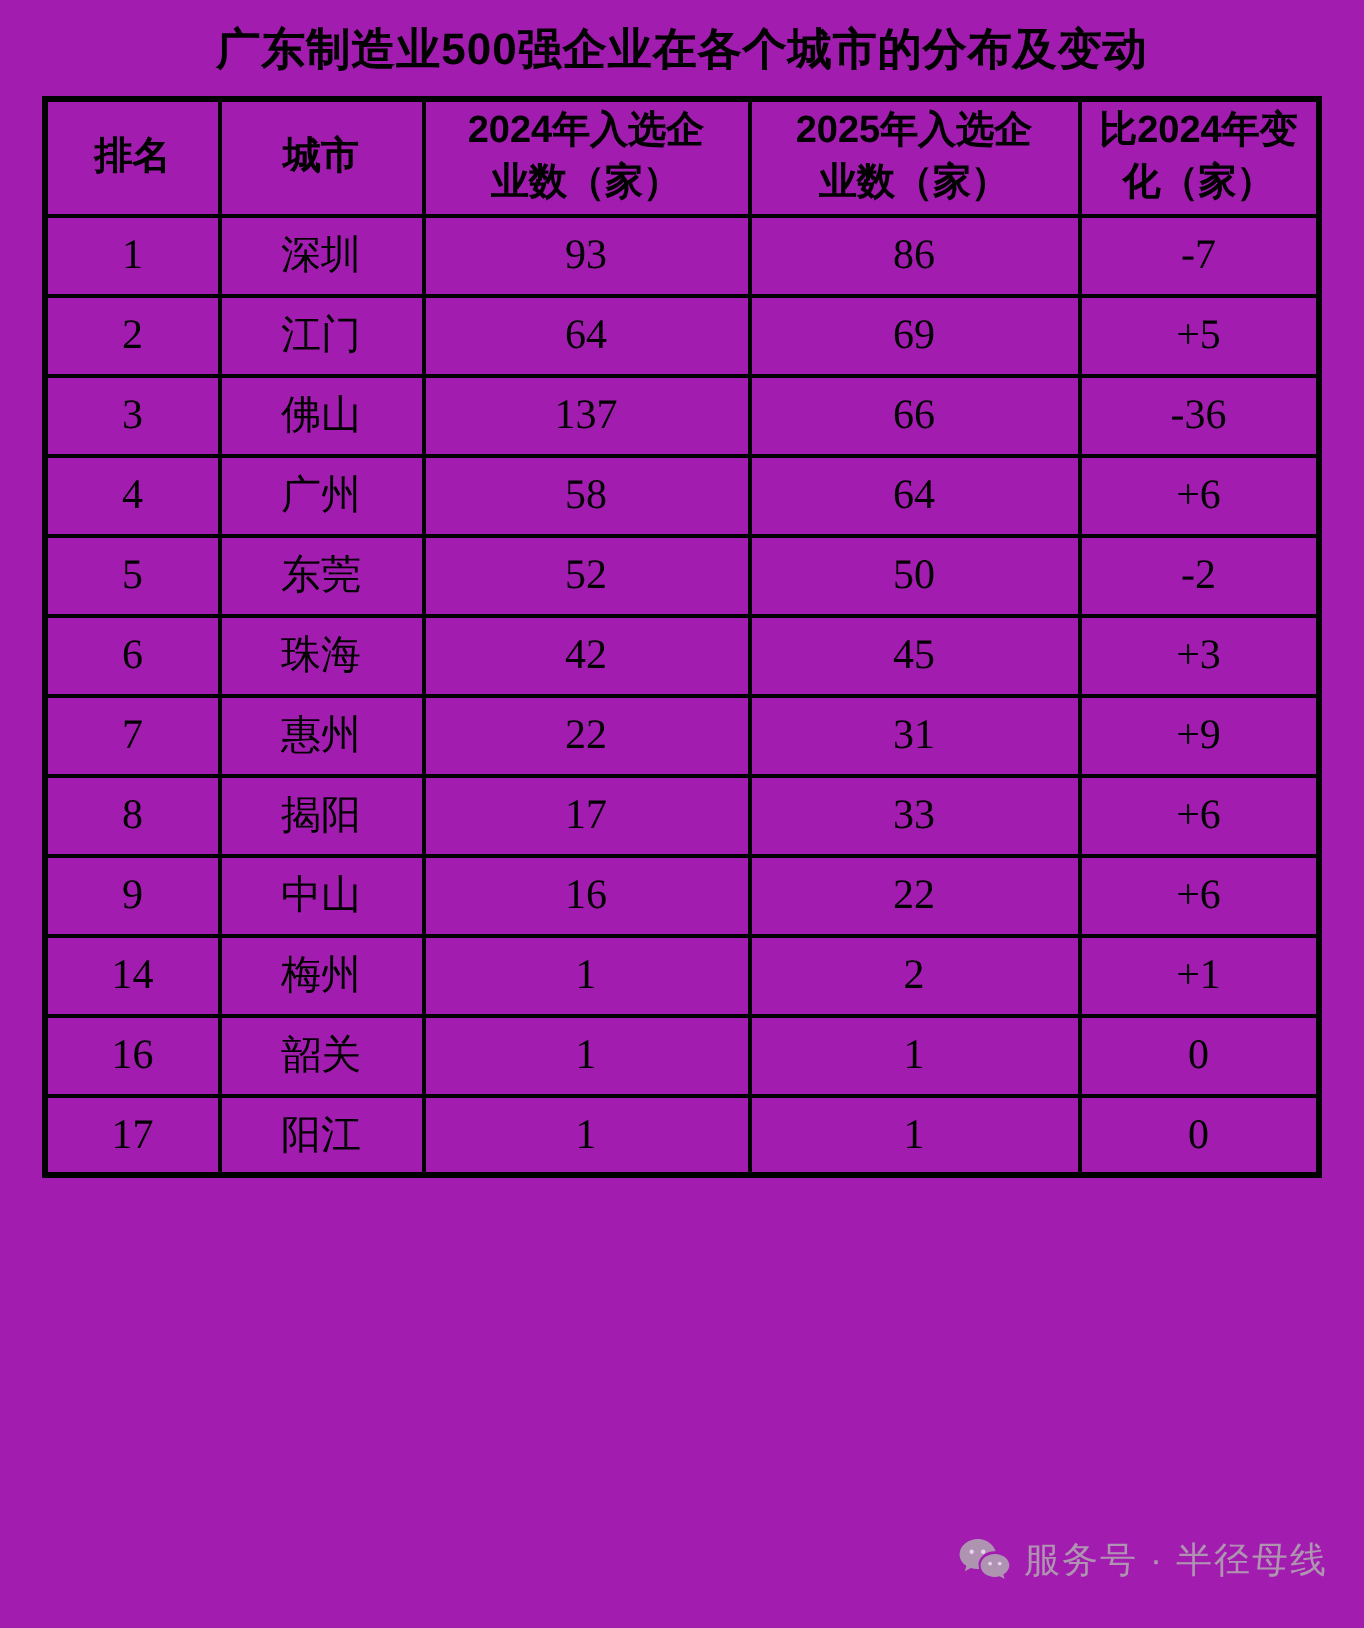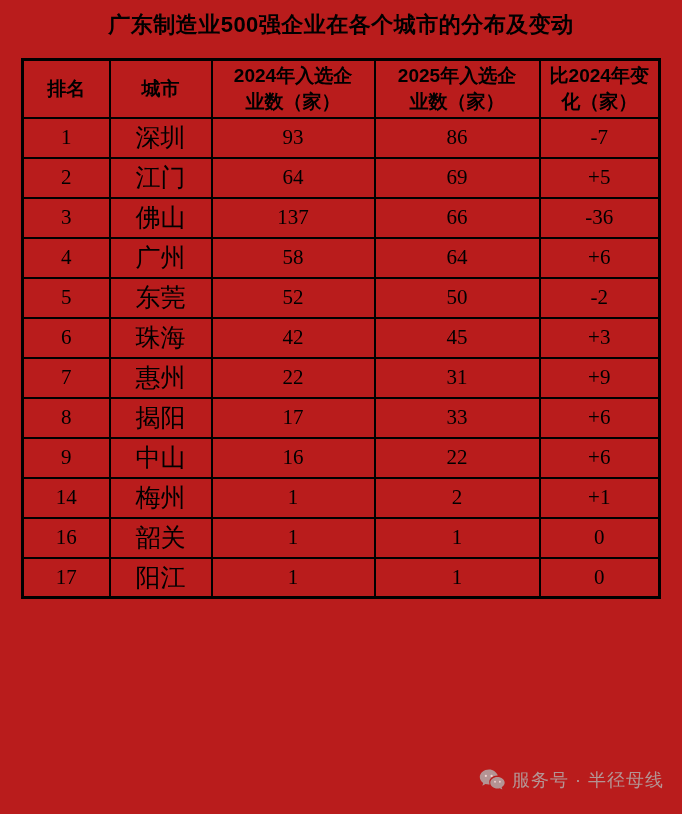--- a/index.html
+++ b/index.html
@@ -4,41 +4,41 @@
 <style>
   html, body {
     margin: 0;
     padding: 0;
     background: #ffffff;
   }
   .page {
     position: relative;
     width: 682px;
     height: 814px;
-    background: #b91c1c;
+    background: #a21caf;
     overflow: hidden;
     font-family: "Liberation Sans", sans-serif;
     color: #000000;
   }
   .page-title {
     margin: 0;
     padding-top: 11px;
     text-align: center;
     font-size: 22px;
     font-weight: bold;
     letter-spacing: 0.5px;
     line-height: 28px;
     color: #000000;
     font-family: "Liberation Sans", sans-serif;
   }
   table.city-table {
     border-collapse: collapse;
     table-layout: fixed;
     width: 637px;
-    margin: 19px auto 0 auto;
+    margin: 9px auto 0 auto;
     border: 3px solid #000000;
   }
   .city-table th, .city-table td {
     border: 2px solid #000000;
     text-align: center;
     vertical-align: middle;
     padding: 0 2px;
     box-sizing: border-box;
     overflow: hidden;
   }
@@ -58,21 +58,21 @@
   col.w-city  { width: 102px; }
   col.w-2024  { width: 163px; }
   col.w-2025  { width: 165px; }
   col.w-delta { width: 120px; }
   td.c-num, td.c-rank {
     font-family: "Liberation Serif", serif;
     font-size: 21px;
   }
   td.c-city {
     font-family: Liberation Serif, serif;
-    font-size: 25px;
+    font-size: 20px;
   }
   .watermark {
     position: absolute;
     right: 18px;
     bottom: 22px;
     display: flex;
     align-items: center;
     gap: 5px;
     pointer-events: none;
     opacity: 0.8;

